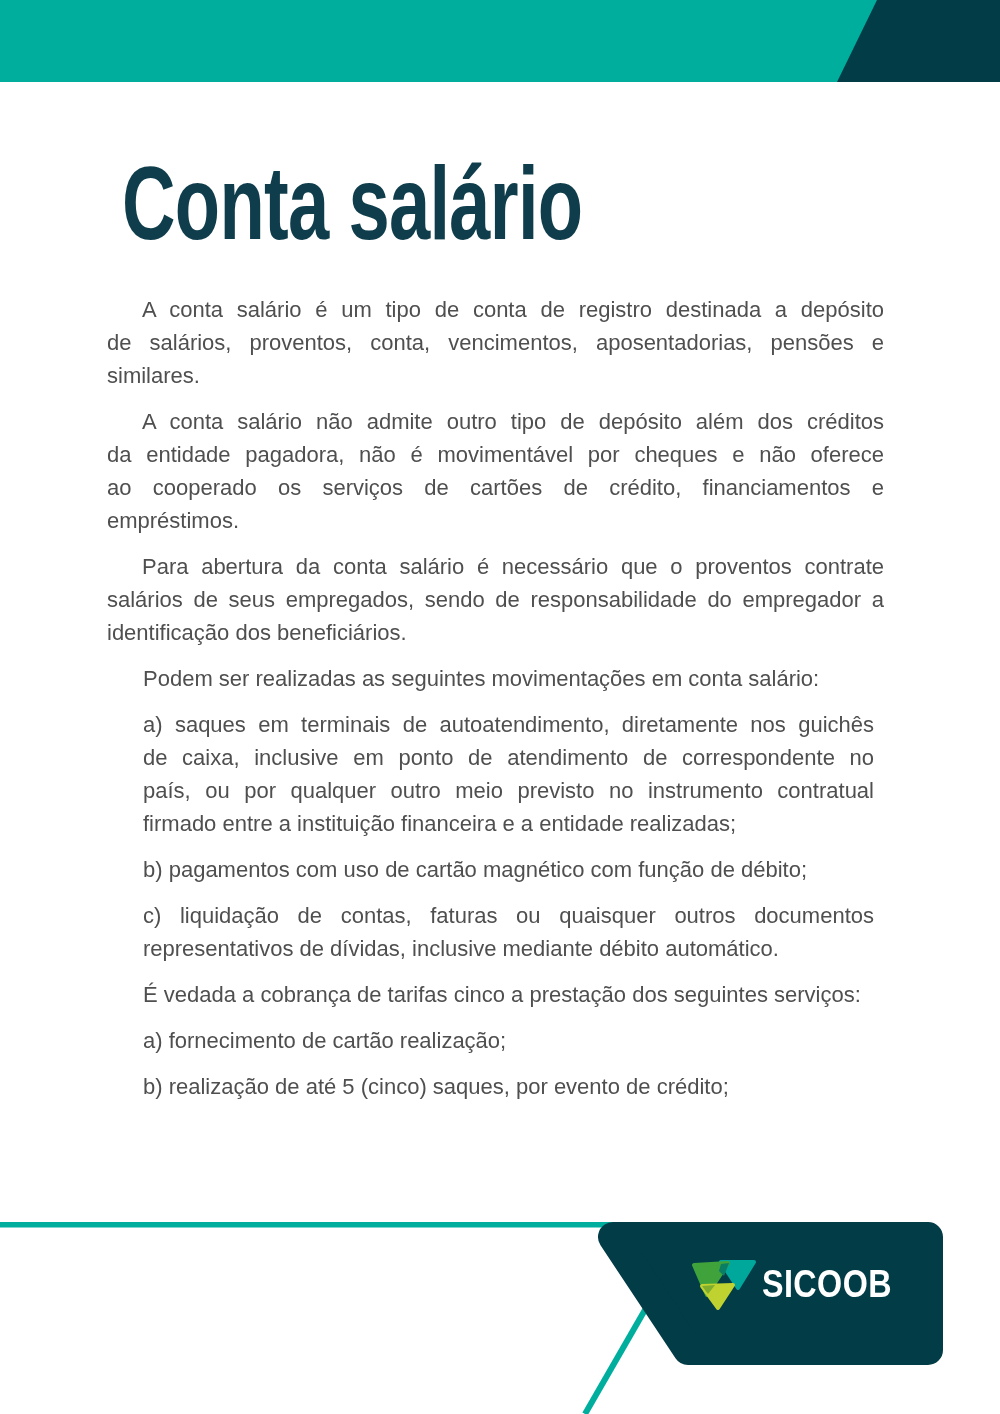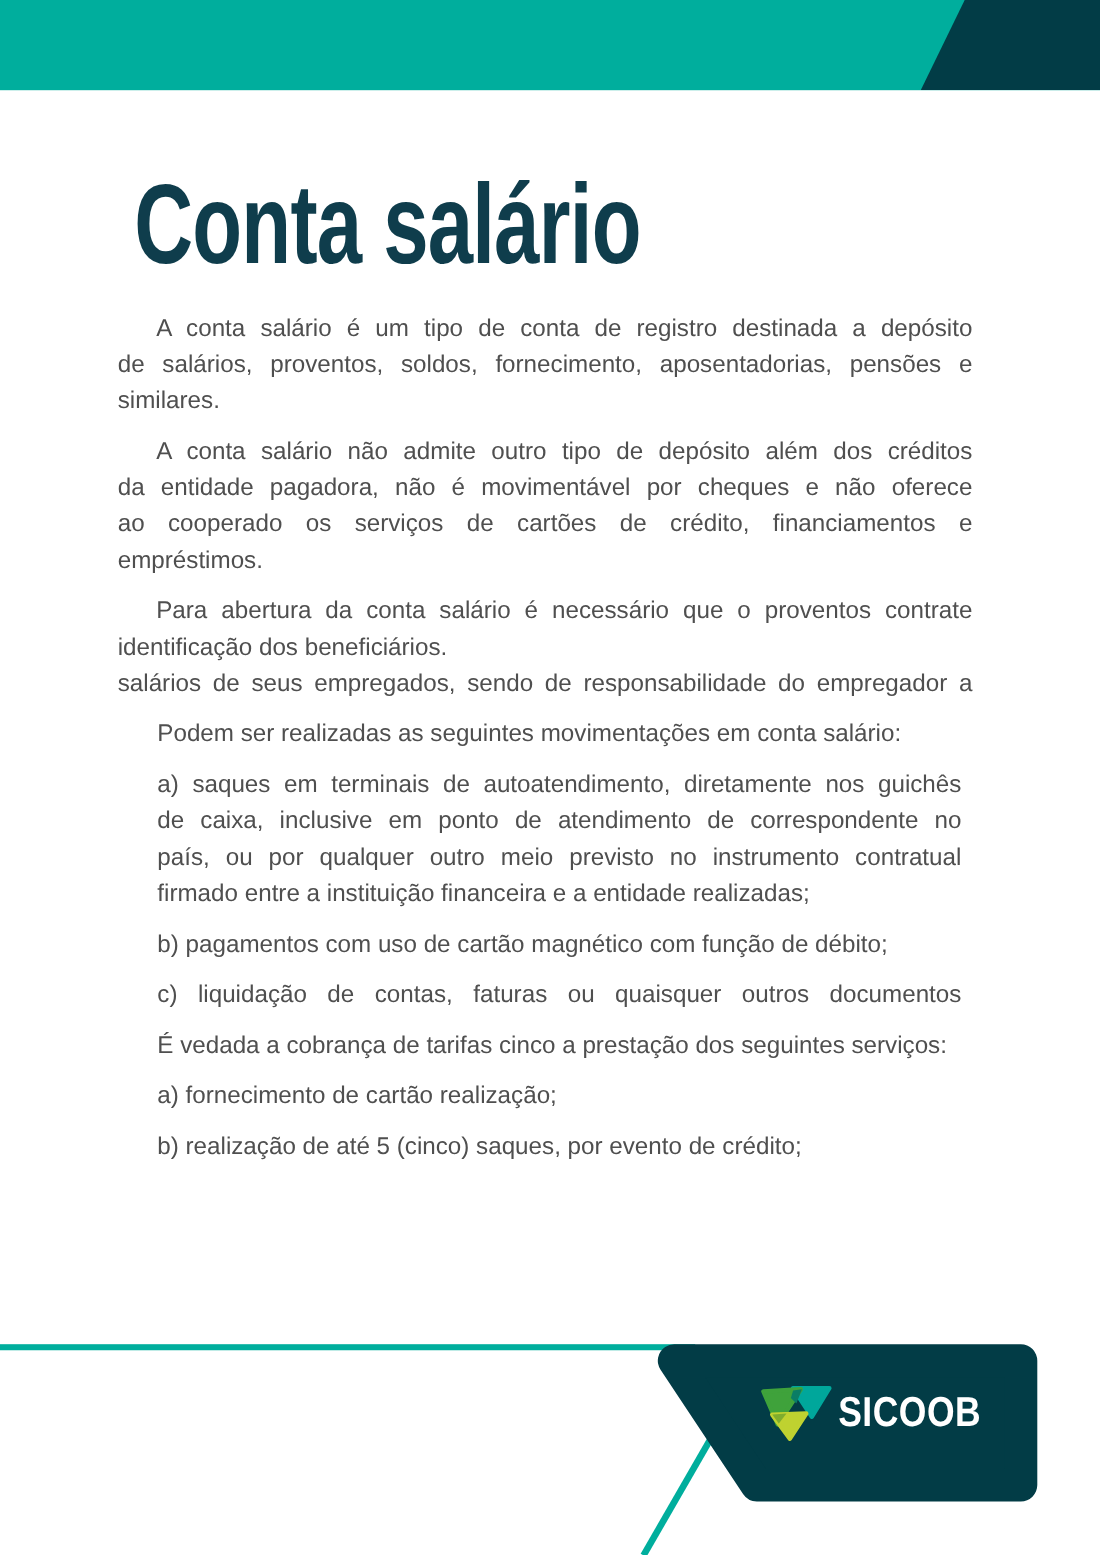--- a/index.html
+++ b/index.html
@@ -16,21 +16,21 @@
   }
   
   .title{
     position:absolute;left:122px;top:152px;
     font-size:103px;font-weight:bold;line-height:103px;letter-spacing:-1px;
     color:var(--title);white-space:nowrap;
     transform:scaleX(0.72);transform-origin:left top;
   }
   
   .bodytext{
-    position:absolute;left:107px;top:281px;width:777px;
+    position:absolute;left:107px;top:293px;width:777px;
     font-size:22px;line-height:33px;color:var(--body-text);
   }
   .para{margin:0 0 13px 0;}
   .indent-block{margin-left:36px;}
   .indent-block .ln{width:731px;}
   .ln{width:777px;}
   .ln.j{text-align:justify;text-align-last:justify;}
   .ln.ind{padding-left:35px;box-sizing:border-box;}
   
   .footer-svg{position:absolute;left:0;top:1216px;}
@@ -48,35 +48,35 @@
 
   <div class="topbar"></div>
   <div class="topbar-accent"></div>
 
   <div class="title">Conta salário</div>
 
   <div class="bodytext">
 
     <div class="para">
       <div class="ln j ind">A conta salário é um tipo de conta de registro destinada a depósito</div>
-      <div class="ln j">de salários, proventos, soldos, fornecimento, aposentadorias, pensões e</div>
+      <div class="ln j">de salários, proventos, conta, vencimentos, aposentadorias, pensões e</div>
       <div class="ln">similares.</div>
     </div>
 
     <div class="para">
       <div class="ln j ind">A conta salário não admite outro tipo de depósito além dos créditos</div>
       <div class="ln j">da entidade pagadora, não é movimentável por cheques e não oferece</div>
       <div class="ln j">ao cooperado os serviços de cartões de crédito, financiamentos e</div>
       <div class="ln">empréstimos.</div>
     </div>
 
     <div class="para">
       <div class="ln j ind">Para abertura da conta salário é necessário que o proventos contrate</div>
+      <div class="ln j">salários de seus empregados, sendo de responsabilidade do empregador a</div>
       <div class="ln">identificação dos beneficiários.</div>
-      <div class="ln j">salários de seus empregados, sendo de responsabilidade do empregador a</div>
     </div>
 
     <div class="indent-block">
 
       <div class="para">
         <div class="ln">Podem ser realizadas as seguintes movimentações em conta salário:</div>
       </div>
 
       <div class="para">
         <div class="ln j">a) saques em terminais de autoatendimento, diretamente nos guichês</div>
@@ -84,20 +84,21 @@
         <div class="ln j">país, ou por qualquer outro meio previsto no instrumento contratual</div>
         <div class="ln">firmado entre a instituição financeira e a entidade realizadas;</div>
       </div>
 
       <div class="para">
         <div class="ln">b) pagamentos com uso de cartão magnético com função de débito;</div>
       </div>
 
       <div class="para">
         <div class="ln j">c) liquidação de contas, faturas ou quaisquer outros documentos</div>
+        <div class="ln">representativos de dívidas, inclusive mediante débito automático.</div>
       </div>
 
       <div class="para">
         <div class="ln">É vedada a cobrança de tarifas cinco a prestação dos seguintes serviços:</div>
       </div>
 
       <div class="para">
         <div class="ln">a) fornecimento de cartão realização;</div>
       </div>
 

